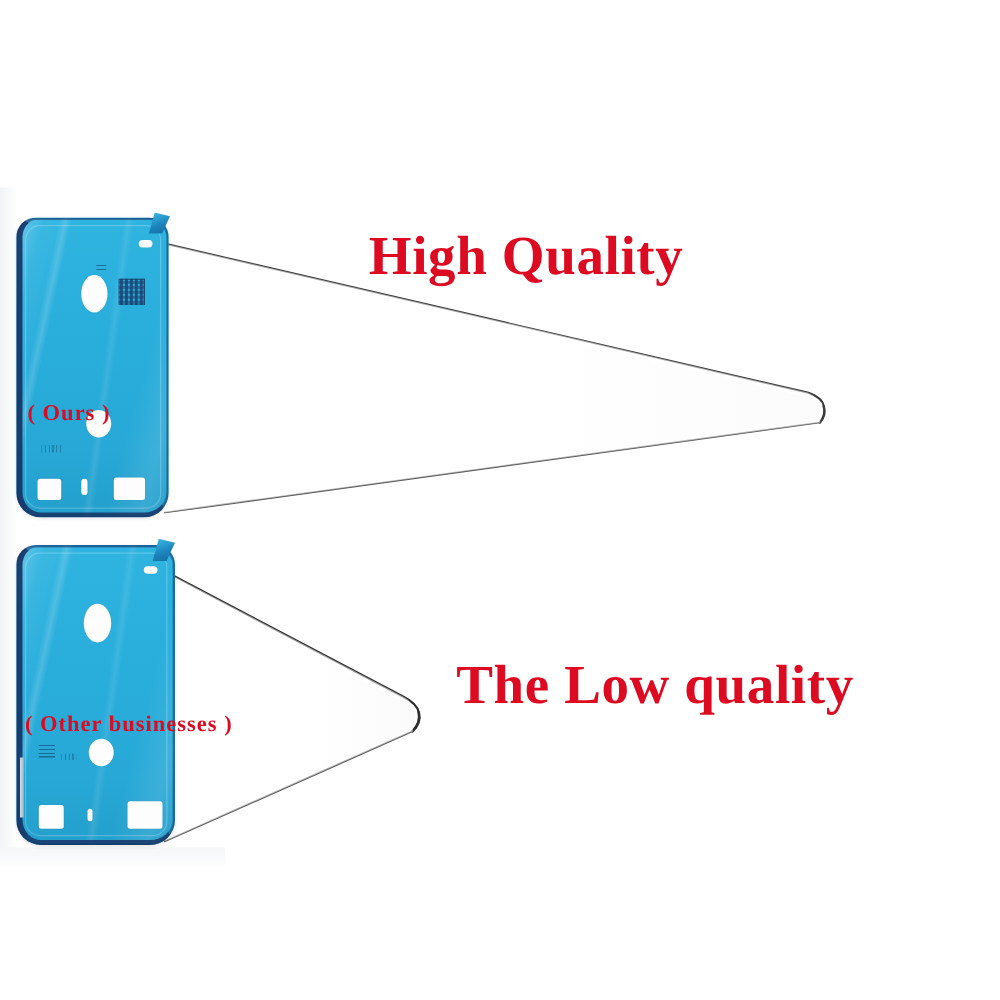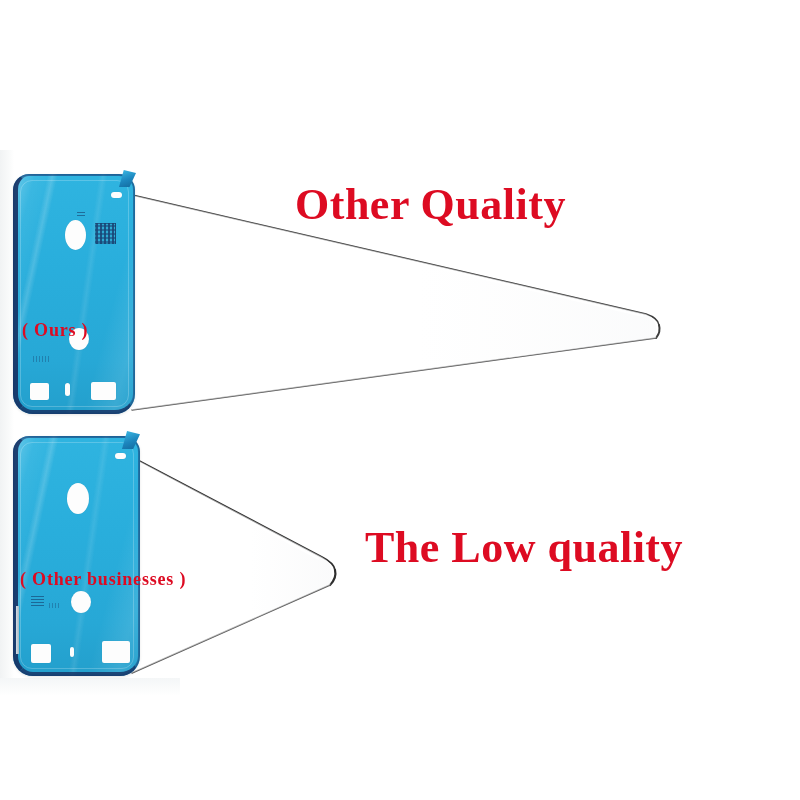--- a/index.html
+++ b/index.html
@@ -188,21 +188,21 @@
       <div class="cut square" style="left:17px; top:209px; width:19px; height:17px;"></div>
       <div class="cut square" style="left:78px; top:208px; width:25px; height:18px;"></div>
       <div class="cut pill" style="left:52px; top:209px; width:5px; height:13px;"></div>
       <div class="printmark-2" style="left:20px; top:182px; width:16px; height:6px;"></div>
     </div>
 
     <div class="tab" style="left:119px; top:170px; width:17px; height:17px;"></div>
 
     <div class="caption tagL" style="left:22px; top:321px;">( Ours )</div>
 
-    <div class="caption big" style="left:295px; top:183px;">Other Quality</div>
+    <div class="caption big" style="left:295px; top:183px;">High Quality</div>
   </div>
 
   <div class="layer" style="left:0; top:420px; width:800px; height:290px;">
 
     <div class="wedge" style="left:118px; top:17px; width:235px; height:245px;">
       <svg width="235" height="245" viewBox="0 0 235 245">
         <defs>
           <linearGradient id="wgL" x1="0" y1="0" x2="1" y2="0">
             <stop offset="0" stop-color="#ffffff"></stop>
             <stop offset="0.6" stop-color="#ffffff"></stop>

